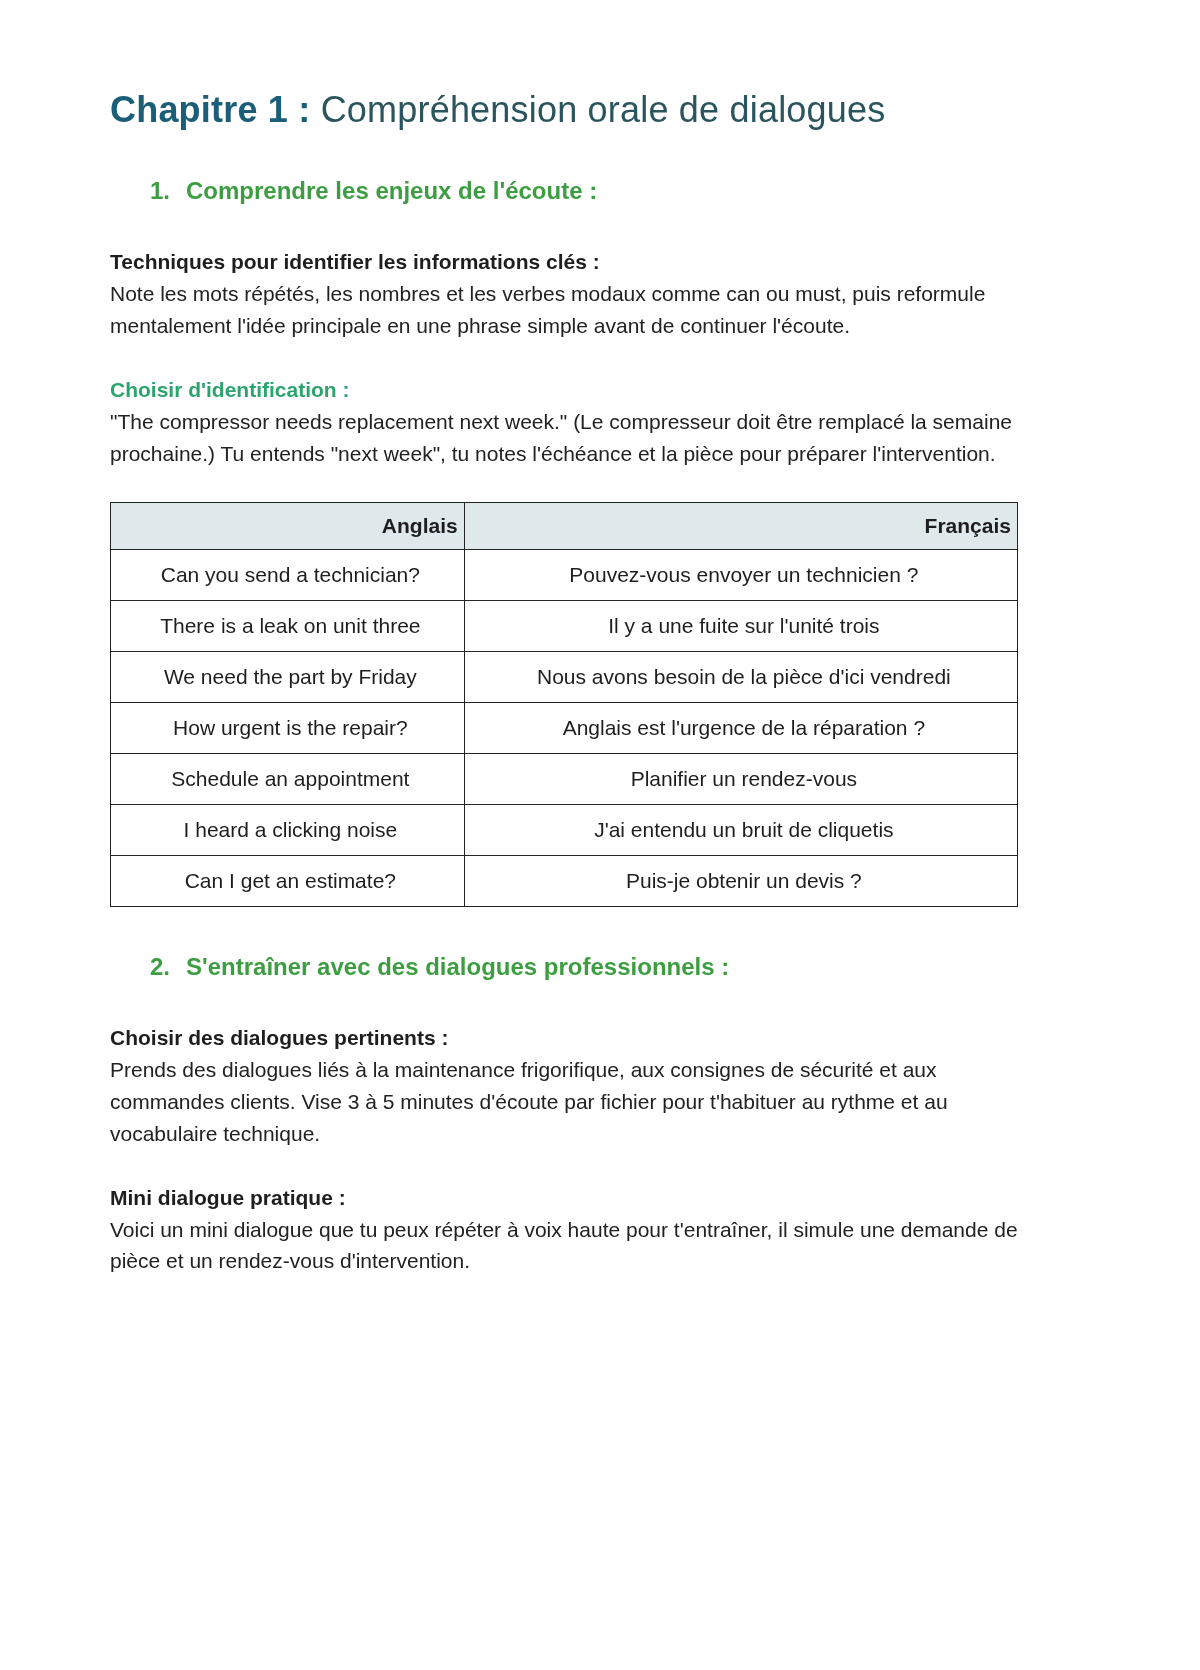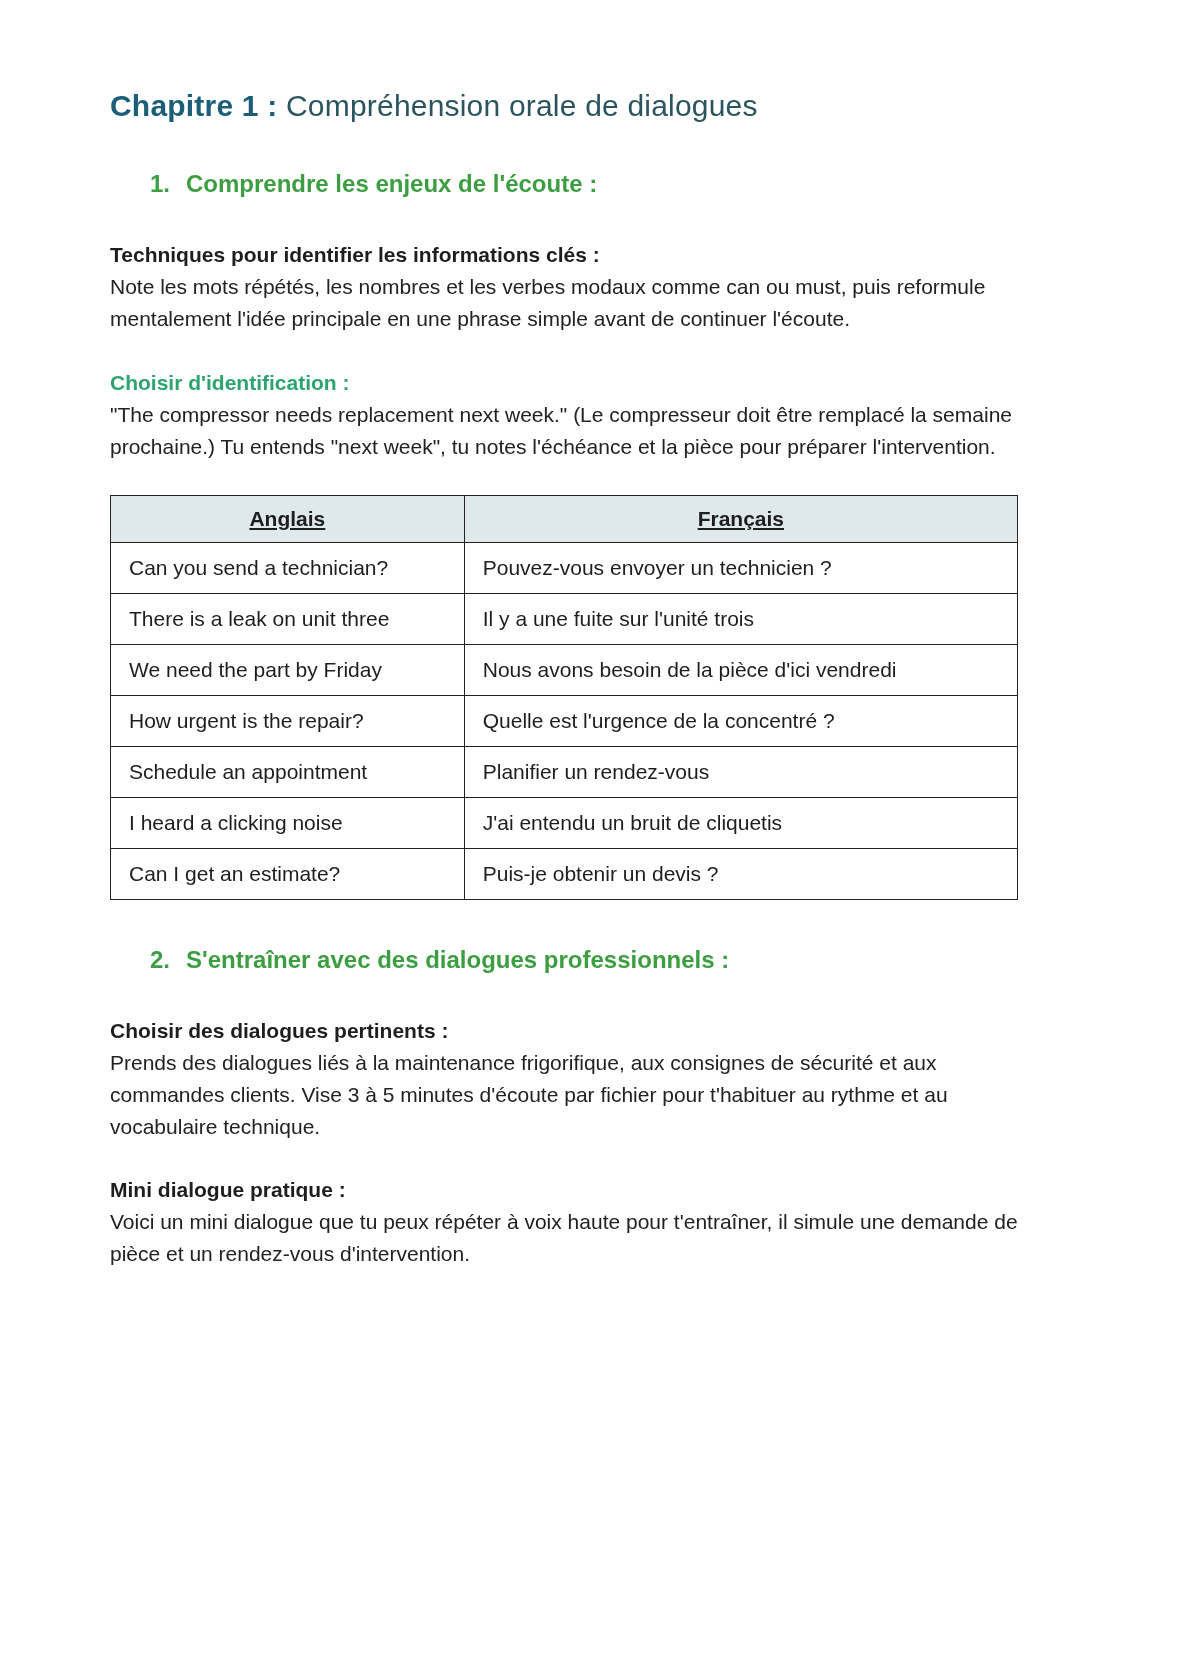--- a/index.html
+++ b/index.html
@@ -13,21 +13,21 @@
     min-height: 1670px;
     box-sizing: border-box;
   }
   .doc {
     box-sizing: content-box;
     width: 908px;
     padding: 88px 182px 100px 110px;
     color: #1e1e1e;
   }
   h1.page-title {
-    font-size: 30px;
+    font-size: 36px;
     line-height: 1.2;
     margin: 0 0 44px 0;
     font-weight: 700;
     letter-spacing: 0.2px;
   }
   .title-prefix { color: #1b5e77; font-weight: 700; }
   .title-rest   { color: #2a545e; font-weight: 500; }
 
   .sec-heading {
     display: flex;
@@ -62,27 +62,26 @@
   }
   table.translation th,
   table.translation td {
     border: 1.5px solid #232323;
     font-size: 21px;
     color: #1e1e1e;
   }
   table.translation th {
     background: #dfe9ec;
     font-weight: 700;
-    text-align: center;
-    padding: 11px 18px;
-    text-decoration: underline;
+    text-align: right;
+    padding: 11px 6px;
   }
   table.translation td {
     padding: 13px 12px 13px 18px;
-    text-align: left;
+    text-align: center;
     font-weight: 400;
   }
   col.c-en { width: 39%; }
   col.c-fr { width: 61%; }
 </style>
 </head>
 <body>
 
 <div class="doc">
 
@@ -126,21 +125,21 @@
       <tr>
         <td>There is a leak on unit three</td>
         <td>Il y a une fuite sur l'unité trois</td>
       </tr>
       <tr>
         <td>We need the part by Friday</td>
         <td>Nous avons besoin de la pièce d'ici vendredi</td>
       </tr>
       <tr>
         <td>How urgent is the repair?</td>
-        <td>Quelle est l'urgence de la concentré ?</td>
+        <td>Anglais est l'urgence de la réparation ?</td>
       </tr>
       <tr>
         <td>Schedule an appointment</td>
         <td>Planifier un rendez-vous</td>
       </tr>
       <tr>
         <td>I heard a clicking noise</td>
         <td>J'ai entendu un bruit de cliquetis</td>
       </tr>
       <tr>

